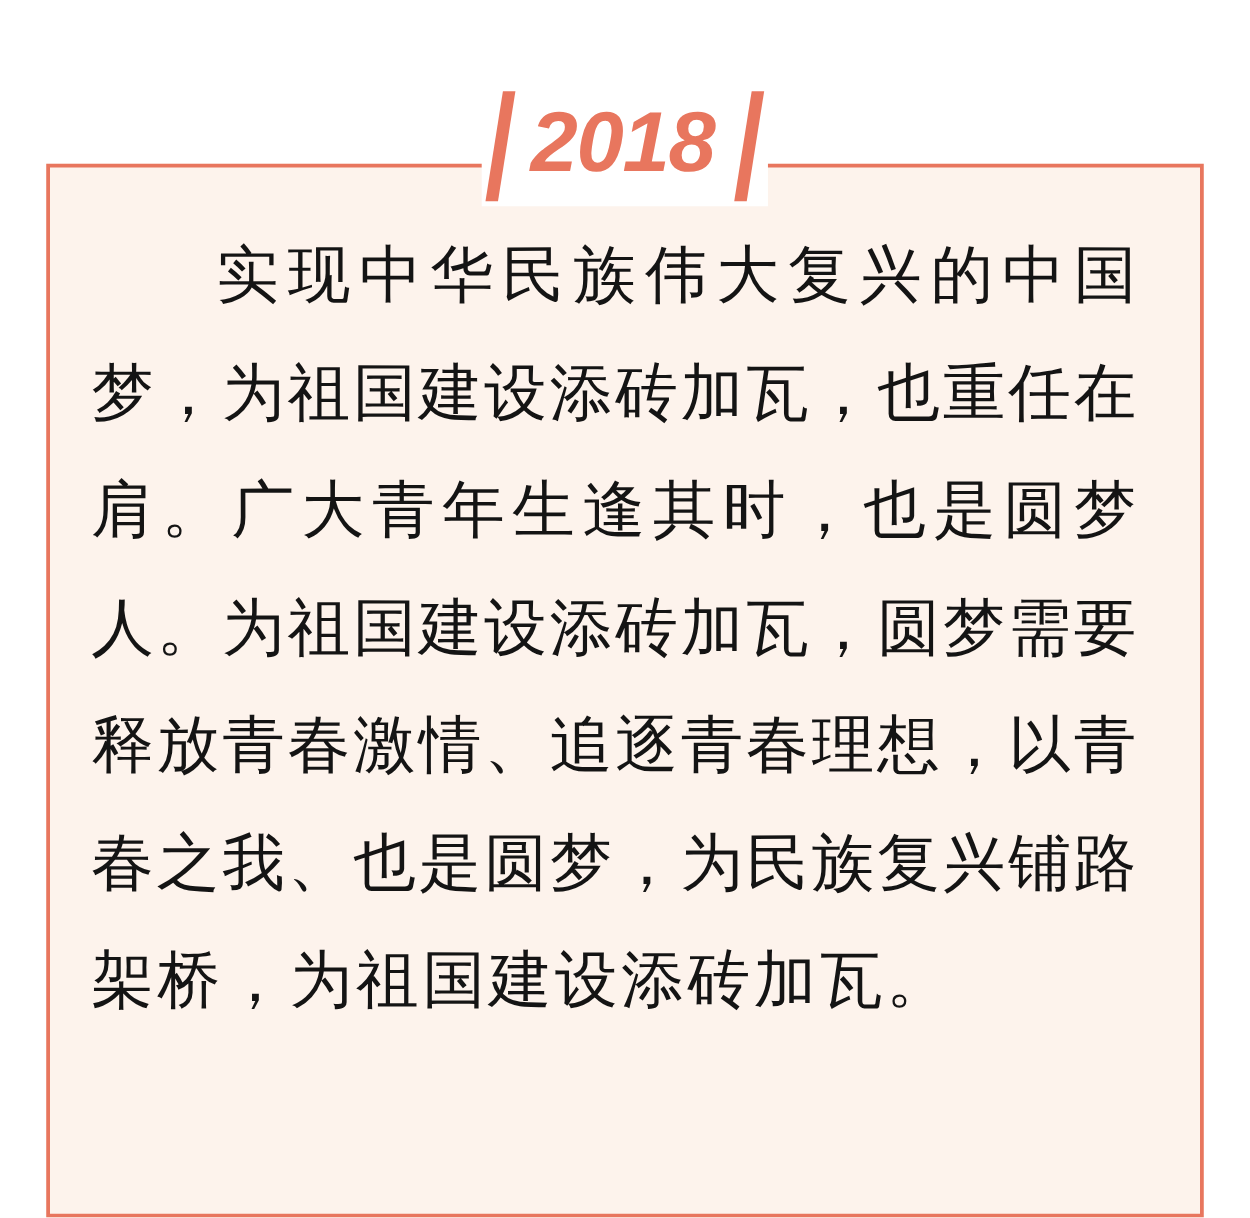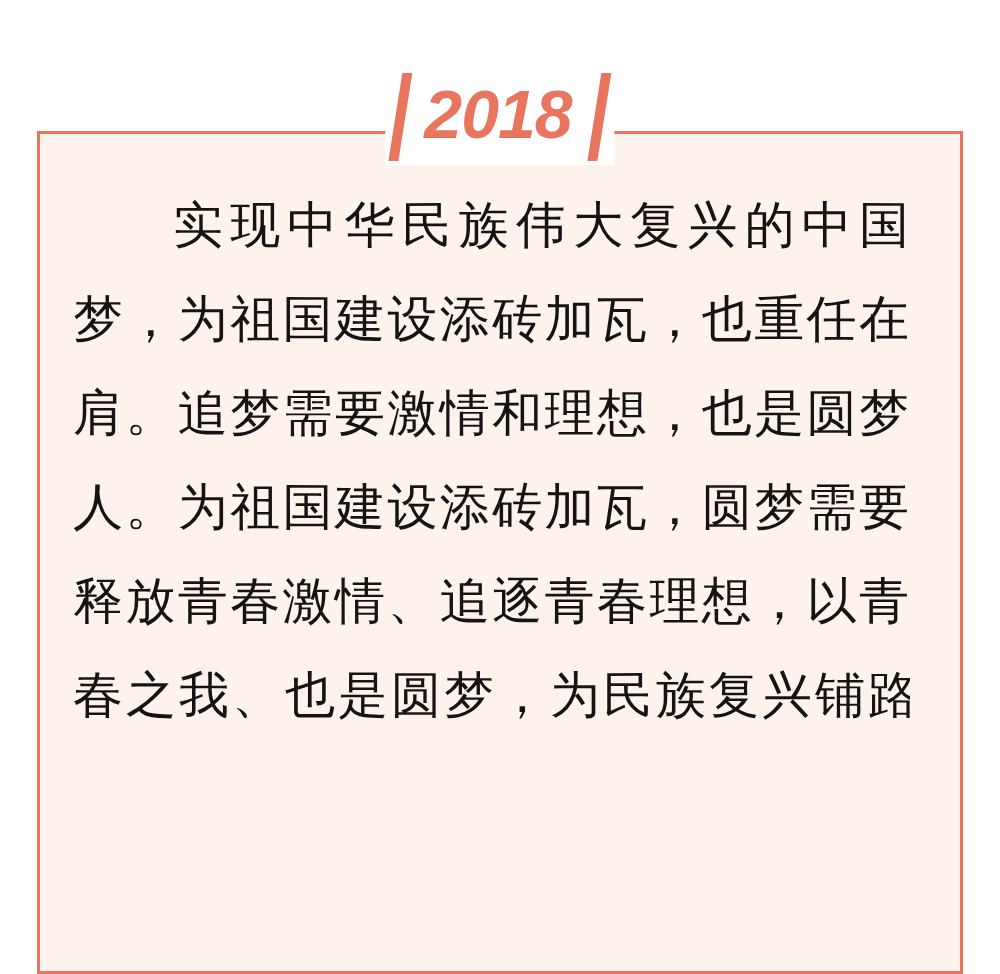--- a/index.html
+++ b/index.html
@@ -52,20 +52,21 @@
     font-style: italic;
     color: var(--accent);
     letter-spacing: -1px;
     line-height: 88px;
     padding: 0 6px 6px 2px;
   }
   .text-body {
     position: absolute;
     left: 0; top: 0; right: 0;
     padding: 44px 50px 0 33px;
+    font-family: Liberation Mono, monospace;
   }
   .text-line {
     font-size: 50px;
     line-height: 94px;
     color: var(--text);
     letter-spacing: 1px;
     text-align: justify;
     text-align-last: justify;
     white-space: nowrap;
     overflow: hidden;
@@ -85,20 +86,21 @@
 
     <div class="year-badge">
       <div class="year-bar"></div>
       <div class="year-label">2018</div>
       <div class="year-bar"></div>
     </div>
 
     <div class="text-body">
       <div class="text-line">实现中华民族伟大复兴的中国</div>
       <div class="text-line">梦，为祖国建设添砖加瓦，也重任在</div>
-      <div class="text-line">肩。追梦需要激情和理想，也是圆梦</div>
+      <div class="text-line">肩。广大青年生逢其时，也是圆梦</div>
       <div class="text-line">人。为祖国建设添砖加瓦，圆梦需要</div>
       <div class="text-line">释放青春激情、追逐青春理想，以青</div>
       <div class="text-line">春之我、也是圆梦，为民族复兴铺路</div>
+      <div class="text-line">架桥，为祖国建设添砖加瓦。</div>
     </div>
 
   </div>
 </div>
 
 </body></html>

